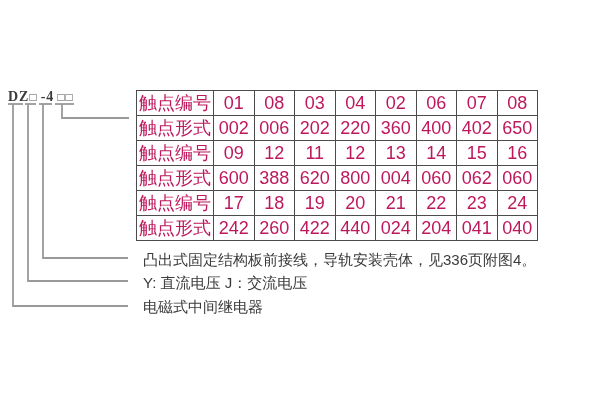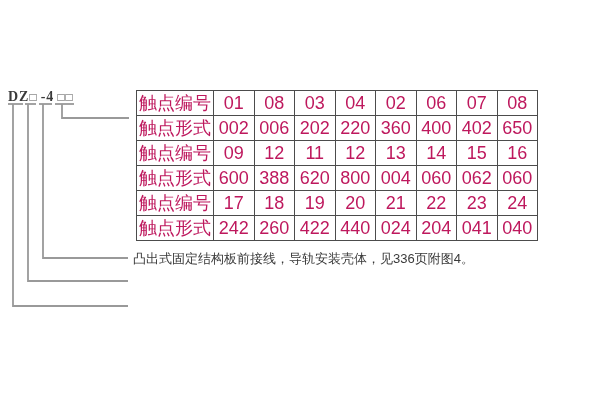--- a/index.html
+++ b/index.html
@@ -27,22 +27,22 @@
   table.contacts td{
     border:1.5px solid #4c4c4c;
     height:23.5px;
     text-align:center;vertical-align:middle;
     font-size:18px;color:#be185d;
     padding:0;white-space:nowrap;
   }
   table.contacts td.lbl{width:76px;}
   table.contacts td.val{width:39.5px;}
   .ann{
-    position:absolute;left:133px;
-    font-size:13px;color:#3a3a3a;white-space:nowrap;line-height:1.2;
+    position:absolute;left:143px;
+    font-size:15px;color:#3a3a3a;white-space:nowrap;line-height:1.2;
   }
   .ann1{top:251px;}
   .ann2{top:274px;}
   .ann3{top:298px;}
 </style>
 </head>
 <body>
 
 <div class="page">
 
@@ -128,14 +128,16 @@
           <td class="val">440</td>
           <td class="val">024</td>
           <td class="val">204</td>
           <td class="val">041</td>
           <td class="val">040</td>
         </tr>
       </tbody>
   </table>
 
   <div class="ann ann1">凸出式固定结构板前接线，导轨安装壳体，见336页附图4。</div>
+  <div class="ann ann2">Y: 直流电压  J：交流电压</div>
+  <div class="ann ann3">电磁式中间继电器</div>
 
 </div>
 
 </body></html>

